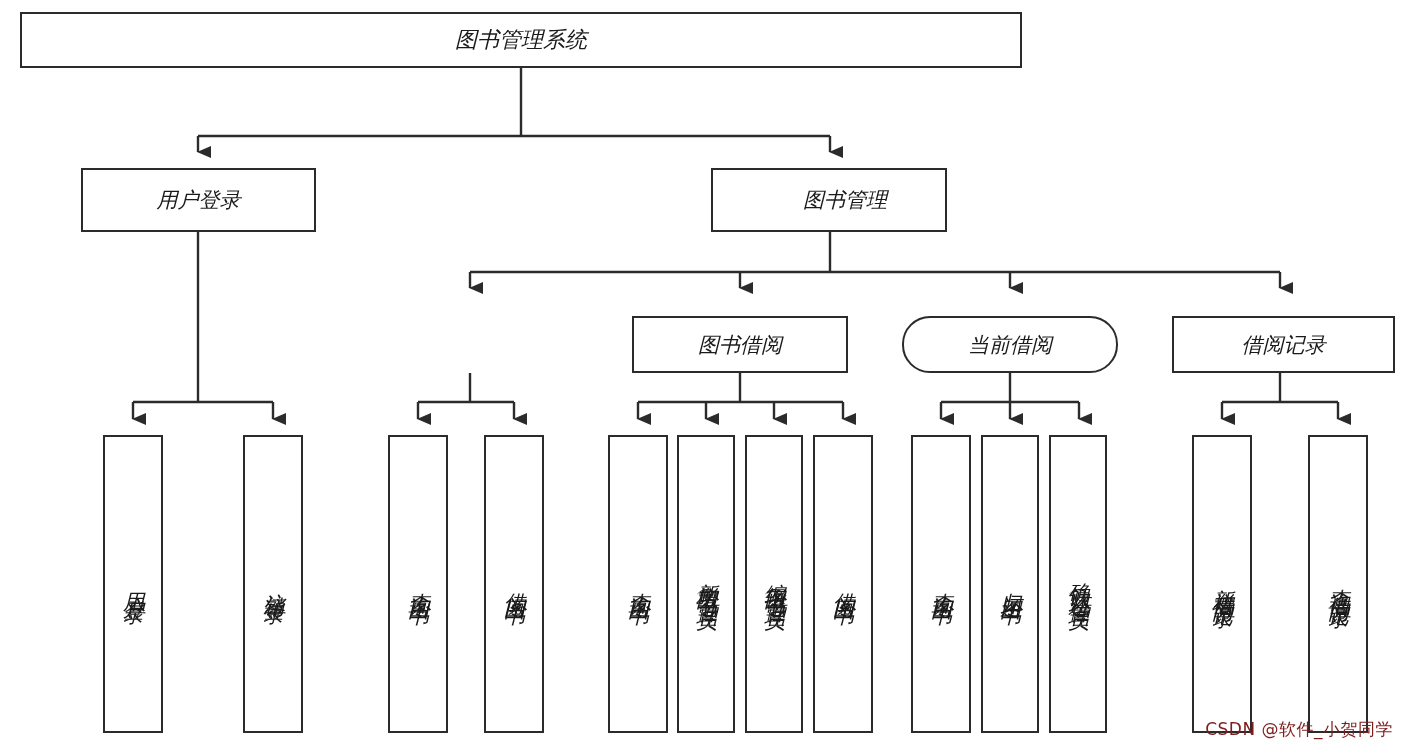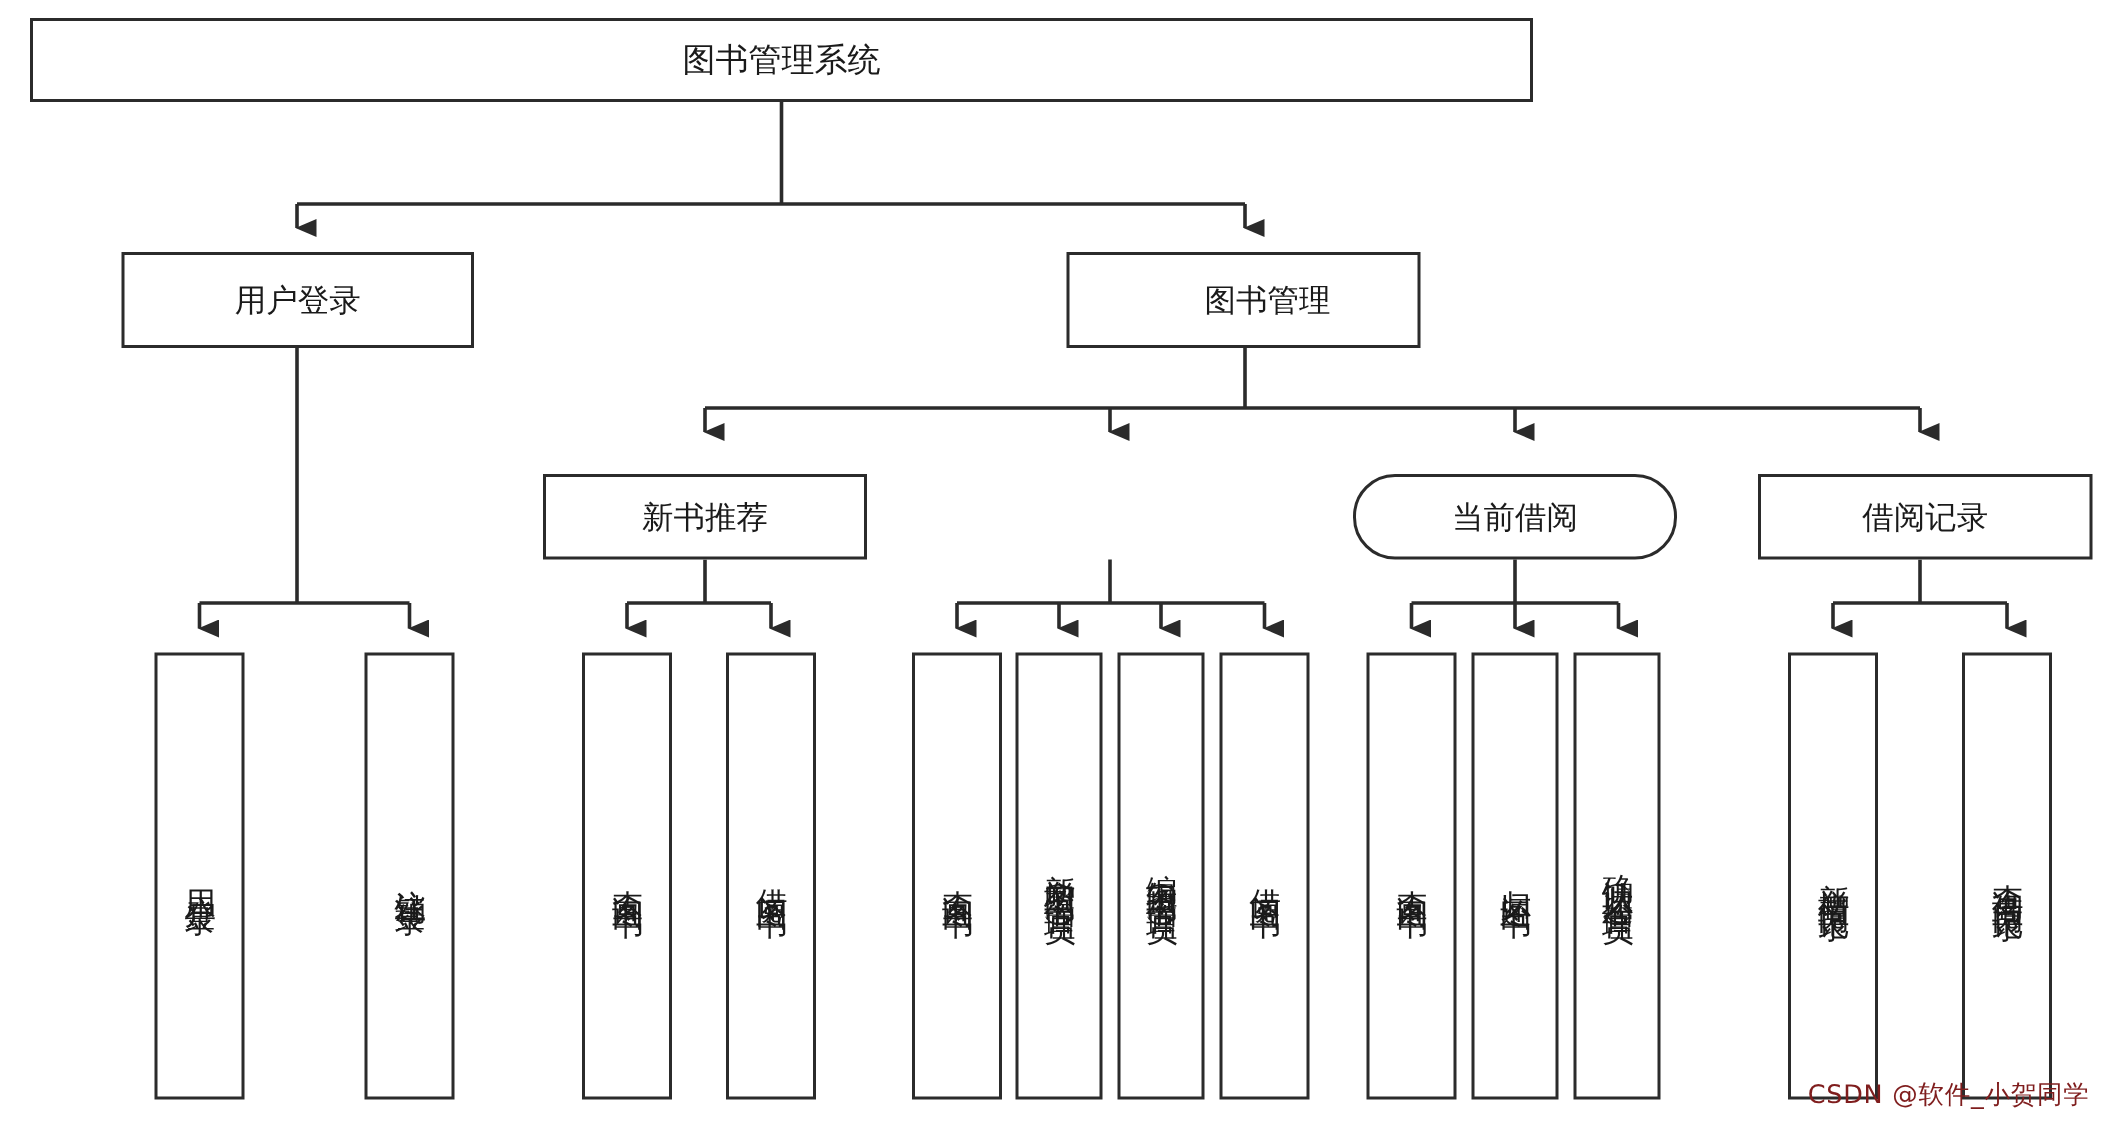--- a/index.html
+++ b/index.html
@@ -23,20 +23,21 @@
     position: absolute;
     box-sizing: border-box;
     border: 2px solid #2b2b2b;
     background: #ffffff;
     color: #1a1a1a;
     display: flex;
     align-items: center;
     justify-content: center;
     text-align: center;
     z-index: 3;
+    font-style: italic;
   }
   .node.root {
     font-size: 22px;
   }
   .node.level2 {
     font-size: 21px;
   }
   .node.level3 {
     font-size: 21px;
   }
@@ -137,22 +138,22 @@
     <span>图书管理系统</span>
   </div>
 
   <div class="node level2" style="left:81px; top:168px; width:235px; height:64px;">
     <span>用户登录</span>
   </div>
   <div class="node level2" style="left:711px; top:168px; width:236px; height:64px;padding-left:32px;">
     <span>图书管理</span>
   </div>
 
-  <div class="node level3" style="left:362px; top:316px; width:216px; height:57px;">
-    <span>新书推荐</span>
+  <div class="node level3" style="left:632px; top:316px; width:216px; height:57px;">
+    <span>图书借阅</span>
   </div>
   <div class="node level3" style="left:902px; top:316px; width:216px; height:57px;border-radius:28px;">
     <span>当前借阅</span>
   </div>
   <div class="node level3" style="left:1172px; top:316px; width:223px; height:57px;">
     <span>借阅记录</span>
   </div>
 
   <div class="node leaf" style="left:103px; top:435px; width:60px; height:298px;">
     <span class="vlabel">用户登录</span>

